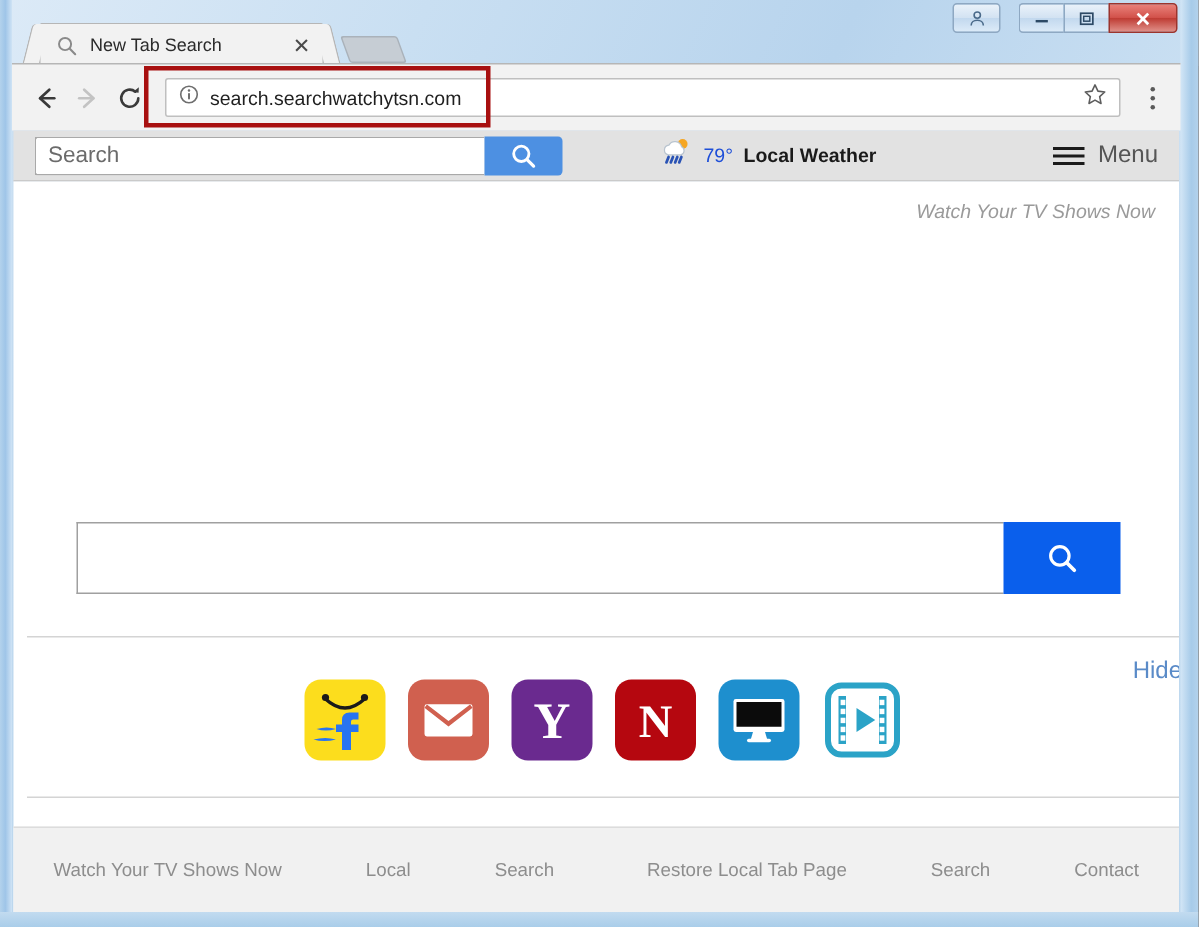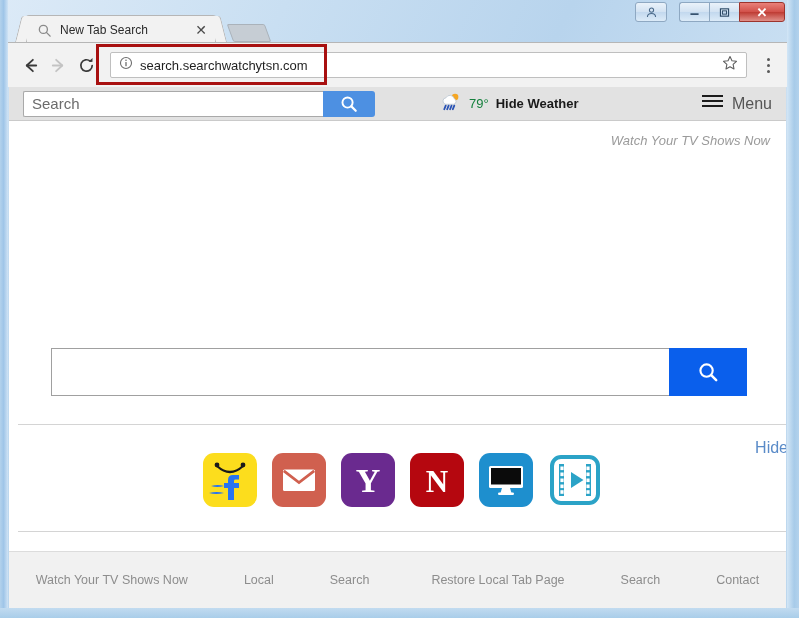--- a/index.html
+++ b/index.html
@@ -248,26 +248,26 @@
     display: flex; align-items: center; justify-content: center;
     cursor: pointer;
   }
   .weather {
     display: flex;
     align-items: center;
     gap: 7px;
     margin-left: 54px;
     cursor: pointer;
   }
-  .weather-temp { font-size: 13px; color: #15803d; }
+  .weather-temp { font-size: 13px; color: #1d4ed8; }
   .weather-label { font-size: 13px; color: #1a1a1a; font-weight: bold; }
   .menu-area {
     margin-left: auto;
     display: flex;
-    align-items: flex-start;
+    align-items: center;
     gap: 9px;
     cursor: pointer;
   }
   .hamburger { display: flex; flex-direction: column; gap: 3px; }
   .hamburger i { display: block; width: 21px; height: 2px; background: #1b1b1b; }
   .menu-text { font-size: 16px; color: #555; }
 
   
   .page {
     position: absolute;
@@ -466,21 +466,21 @@
 
     <div class="weather">
       <span>
         <svg viewBox="0 0 24 22" width="22" height="20">
           <circle cx="16.5" cy="5.5" r="3.6" fill="#f5a623"></circle>
           <path d="M6 13.5 a3.6 3.6 0 0 1 0.4 -7.1 a5 5 0 0 1 9.3 1.1 a3.2 3.2 0 0 1 -0.5 6z" fill="#ffffff" stroke="#b9c4cf" stroke-width="0.9"></path>
           <path d="M6.2 15 L4.6 19 M9.4 15 L7.8 19 M12.6 15 L11 19 M15.6 15 L14 19" stroke="#2a53b5" stroke-width="2" stroke-linecap="round"></path>
         </svg>
       </span>
       <span class="weather-temp">79°</span>
-      <span class="weather-label">Hide Weather</span>
+      <span class="weather-label">Local Weather</span>
     </div>
 
     <div class="menu-area">
       <span class="hamburger">
           <i></i>
           <i></i>
           <i></i>
         </span>
       <span class="menu-text">Menu</span>
     </div>

